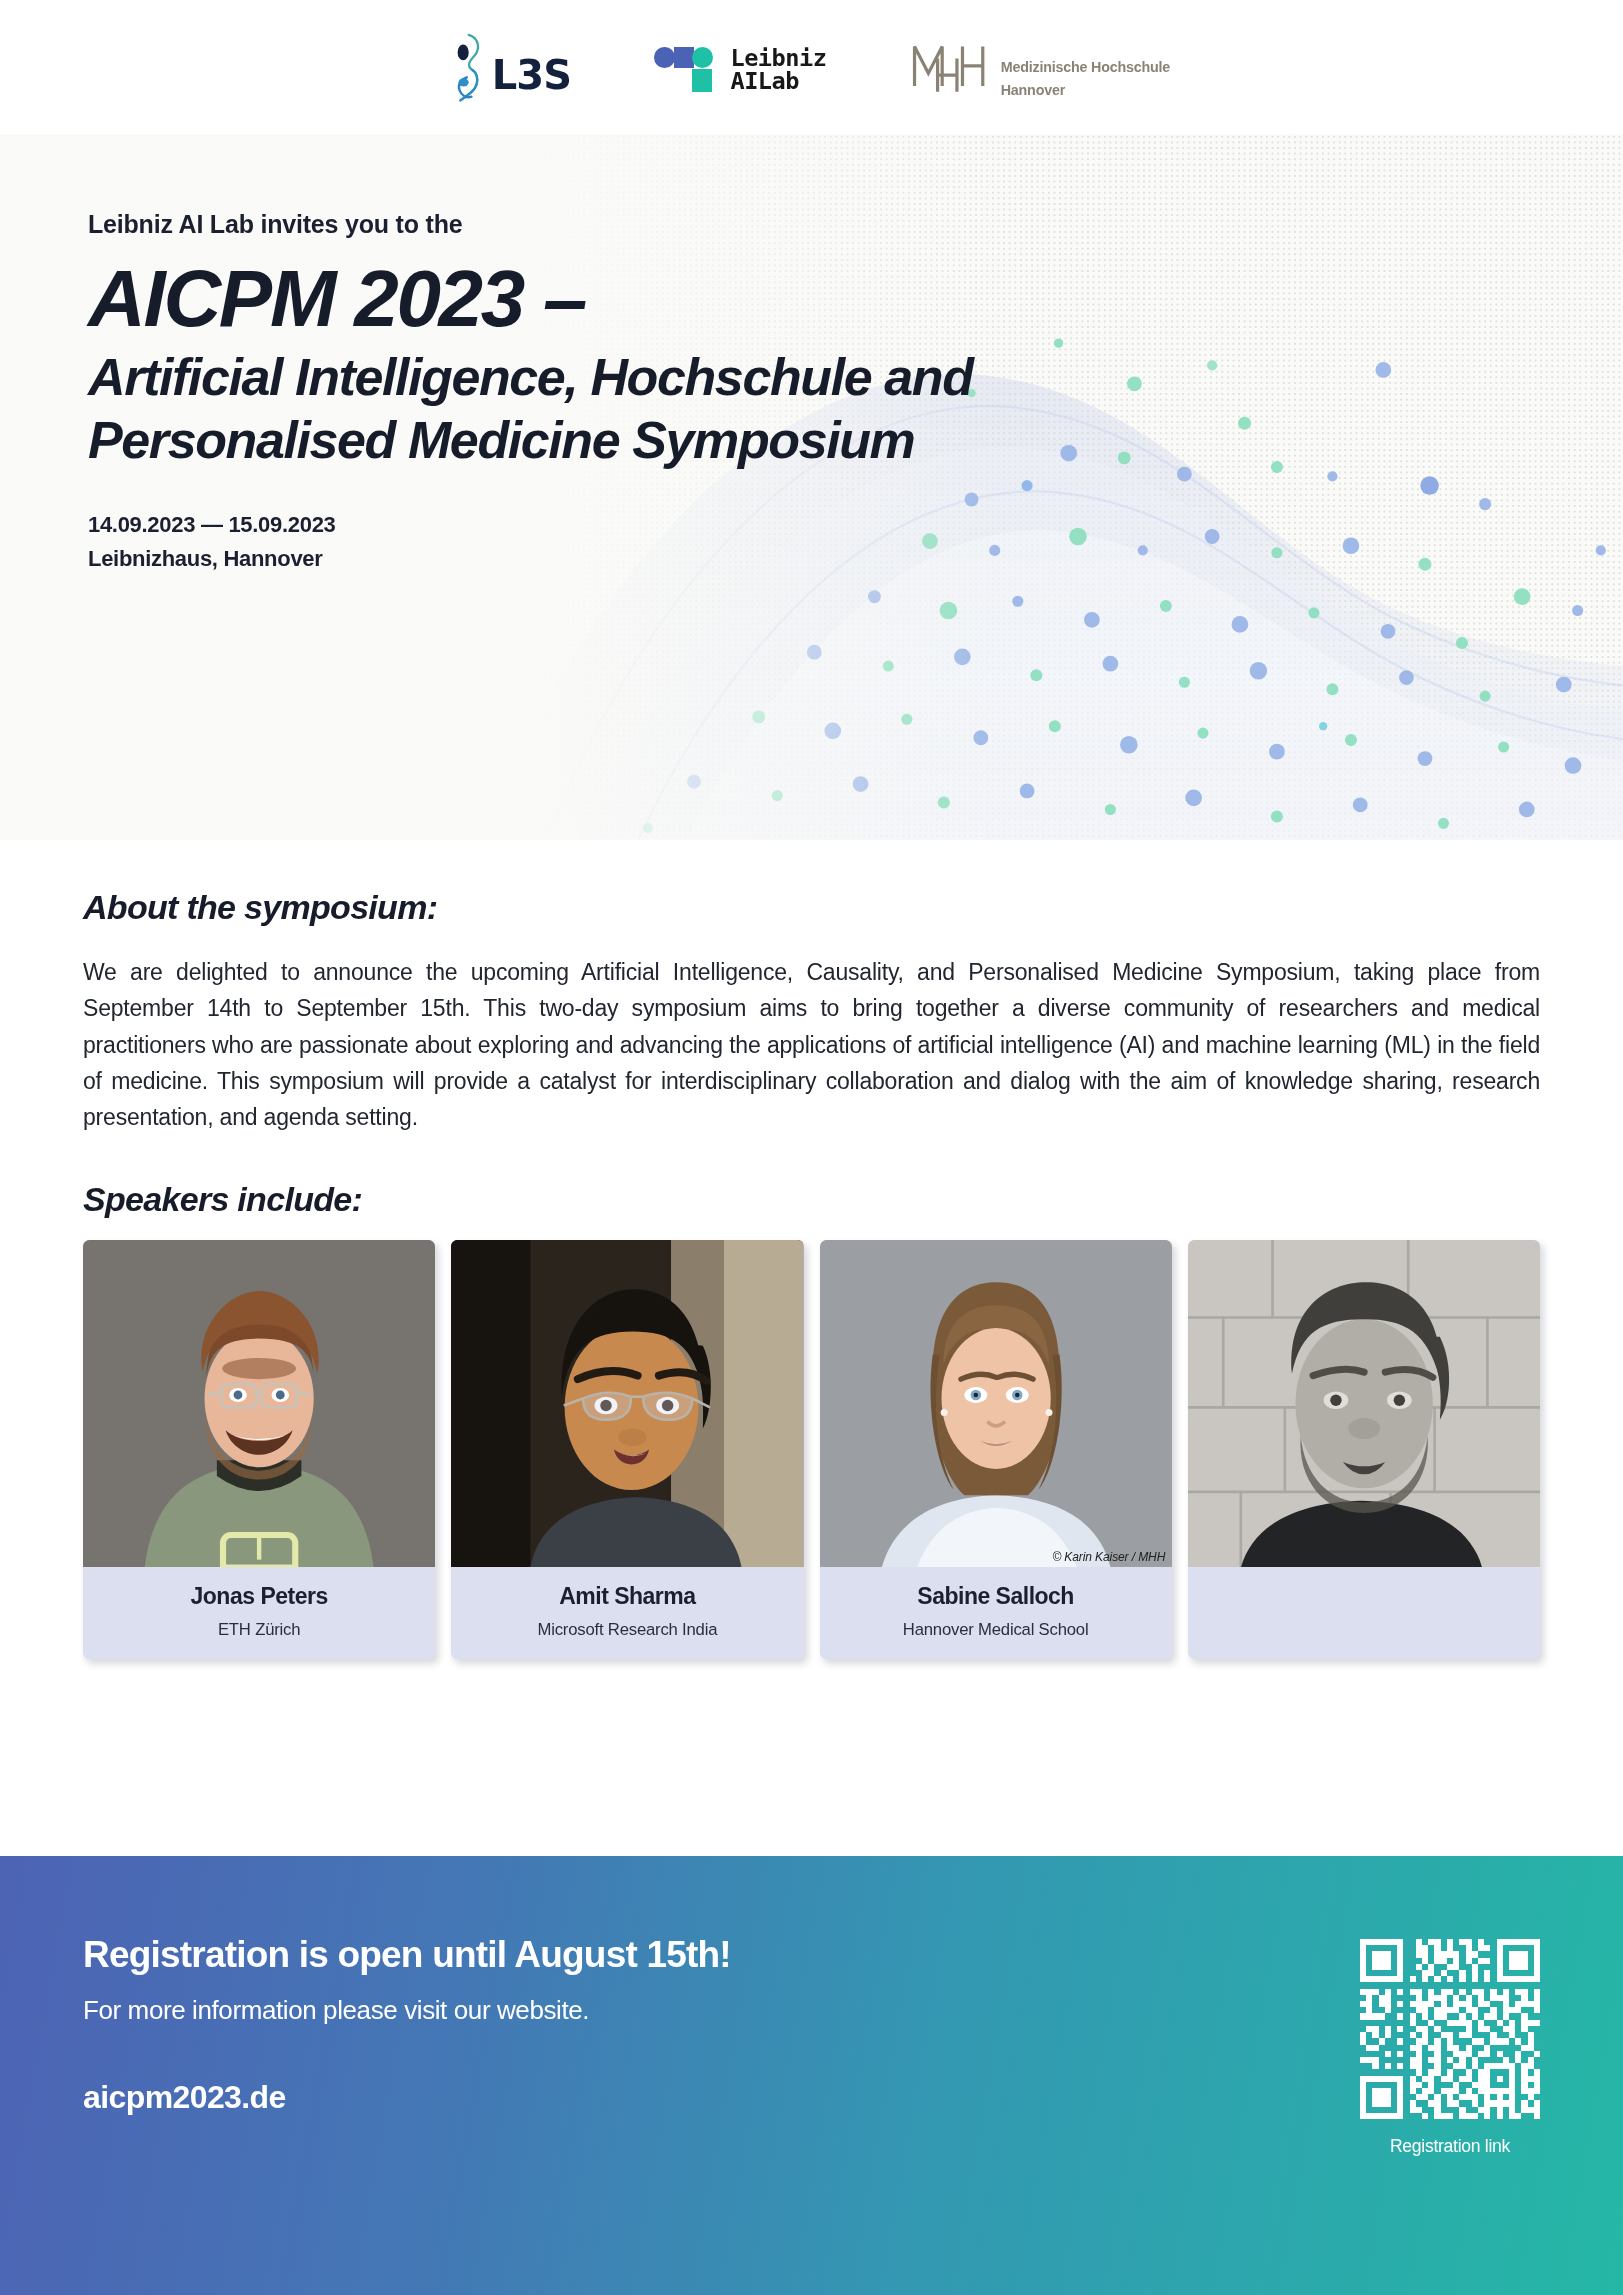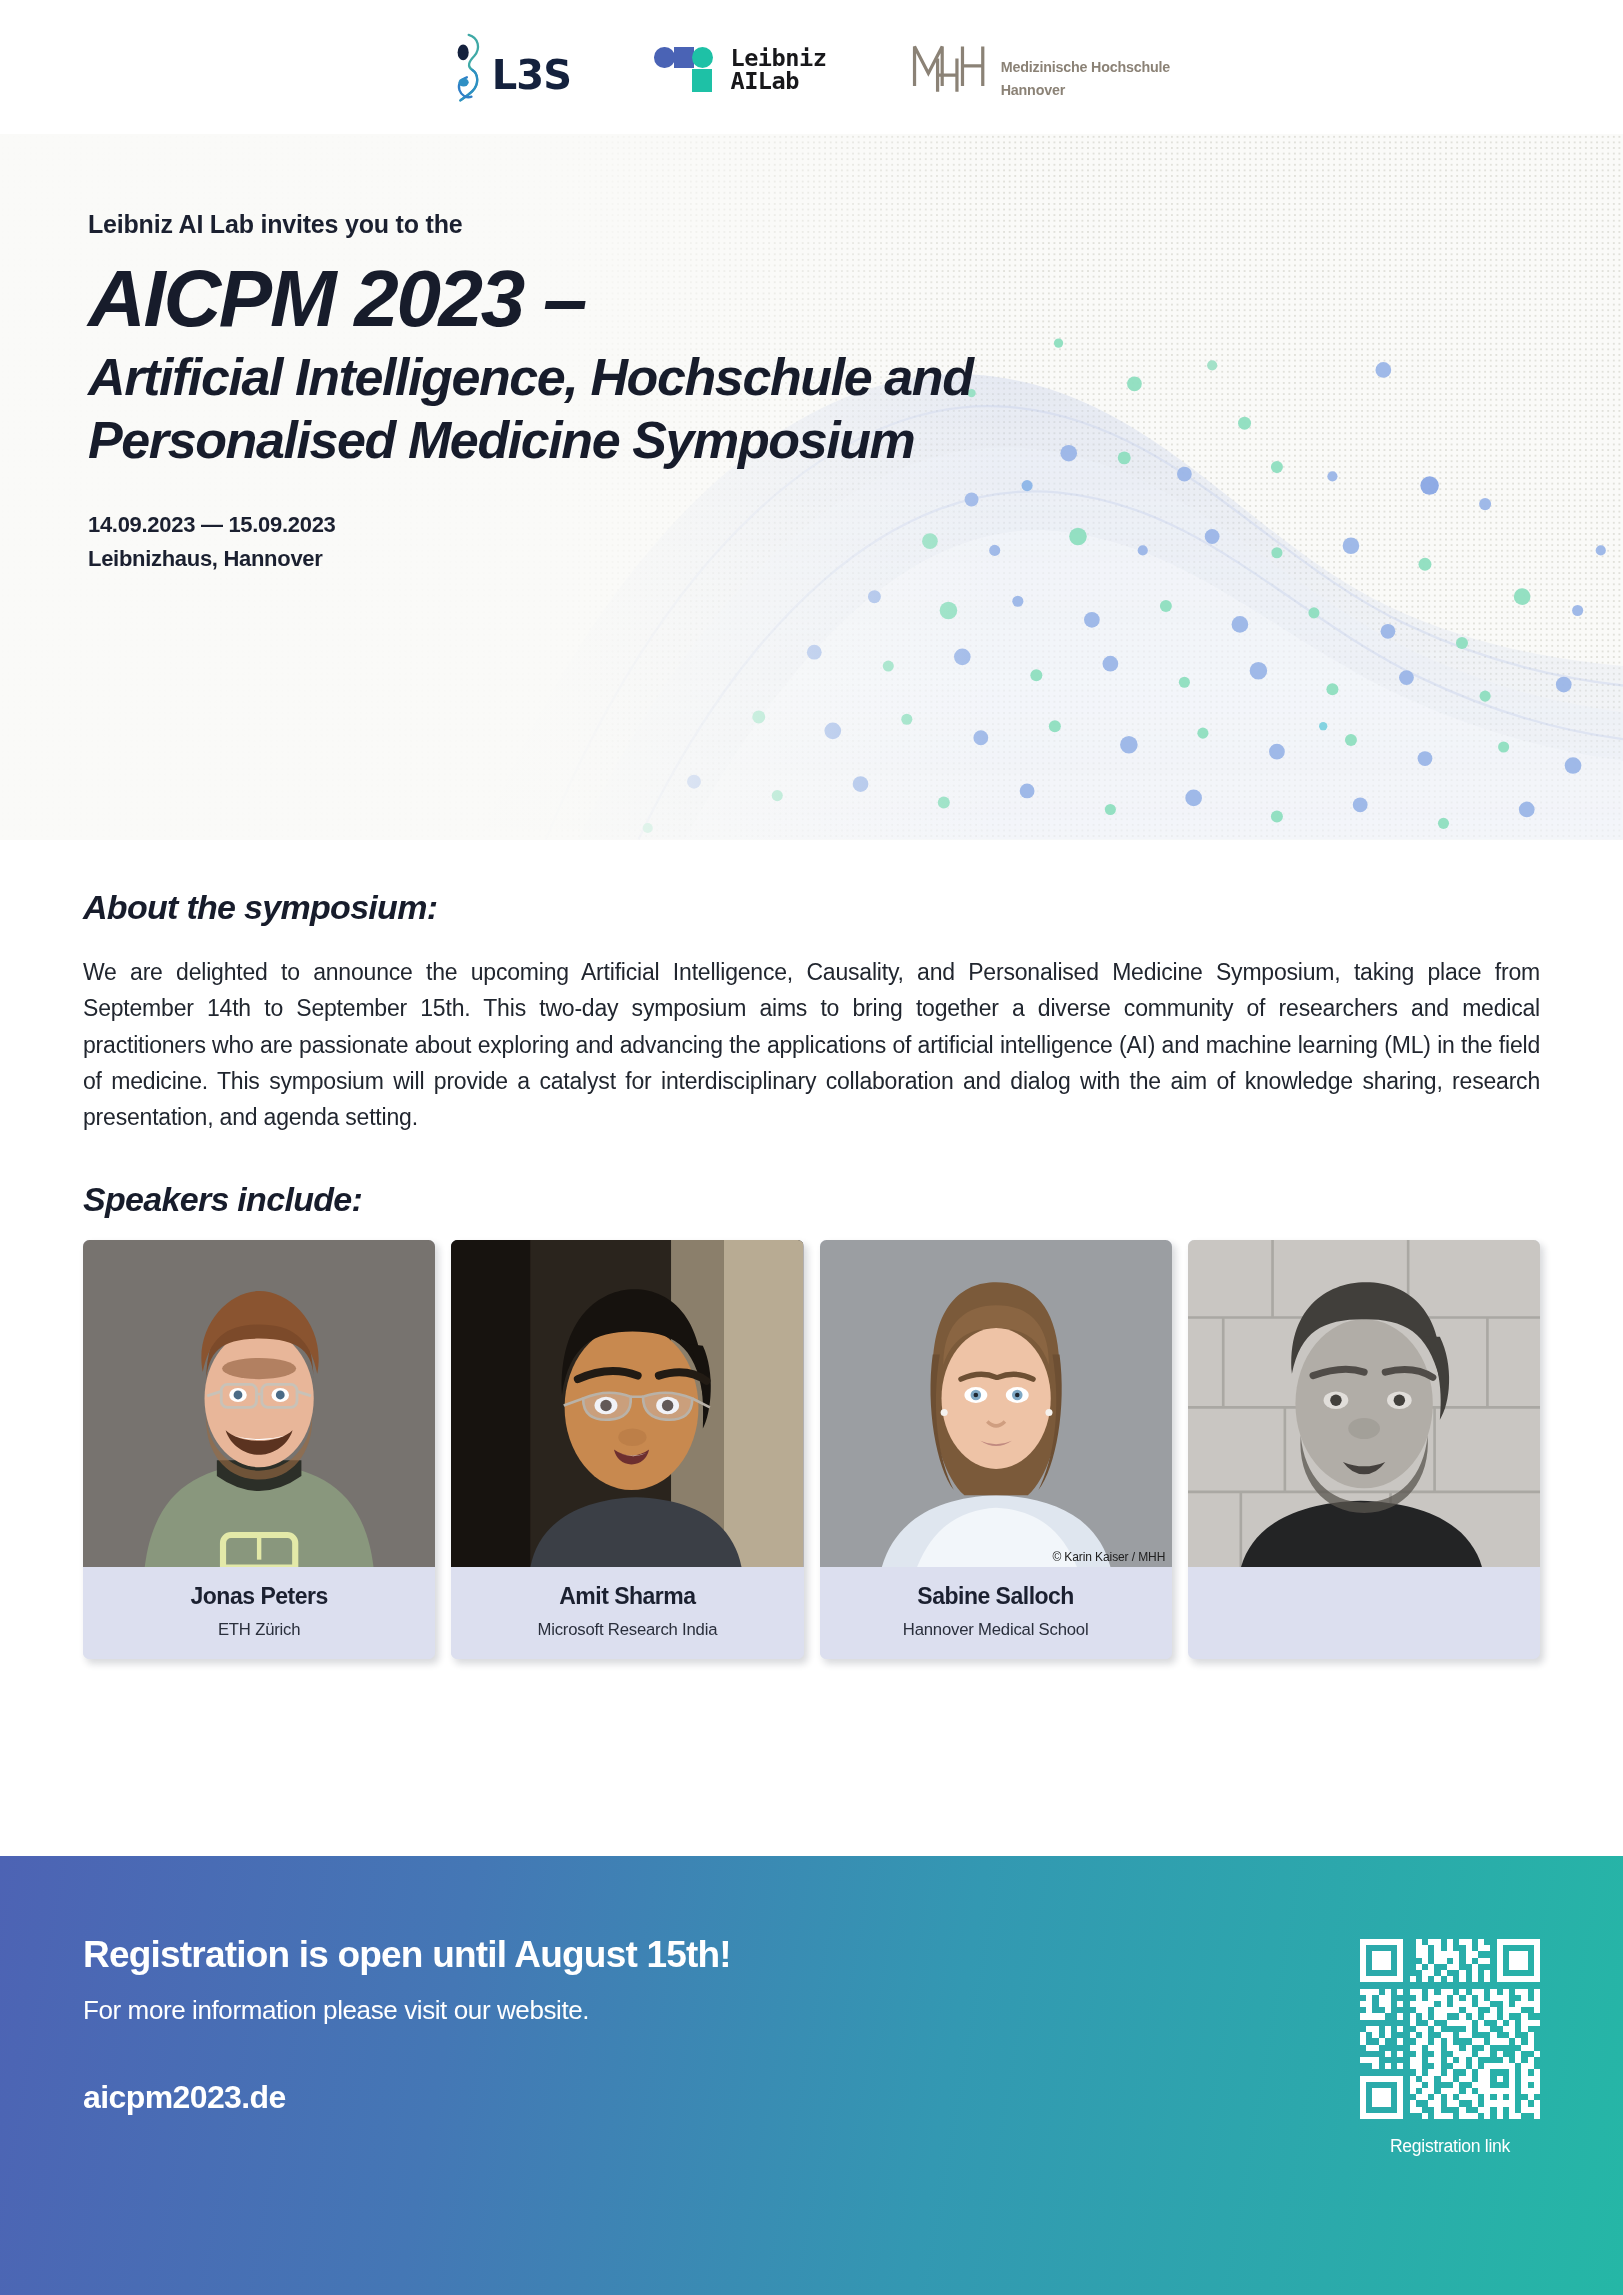--- a/index.html
+++ b/index.html
@@ -194,20 +194,21 @@
     overflow: hidden;
   }
   .photo > svg { position: absolute; inset: 0; width: 100%; height: 100%; }
   .photo-credit {
     position: absolute;
     right: 6.5px;
     bottom: 3.7px;
     font-size: 12px;
     color: #202020;
     letter-spacing: -0.1px;
+    font-style: italic;
   }
   .plate {
     padding: 15.7px 4.6px 18.5px 4.6px;
     text-align: center;
     background: #dcdfef;
   }
   .sp-name {
     font-size: 23px;
     font-weight: 700;
     letter-spacing: -0.5px;

